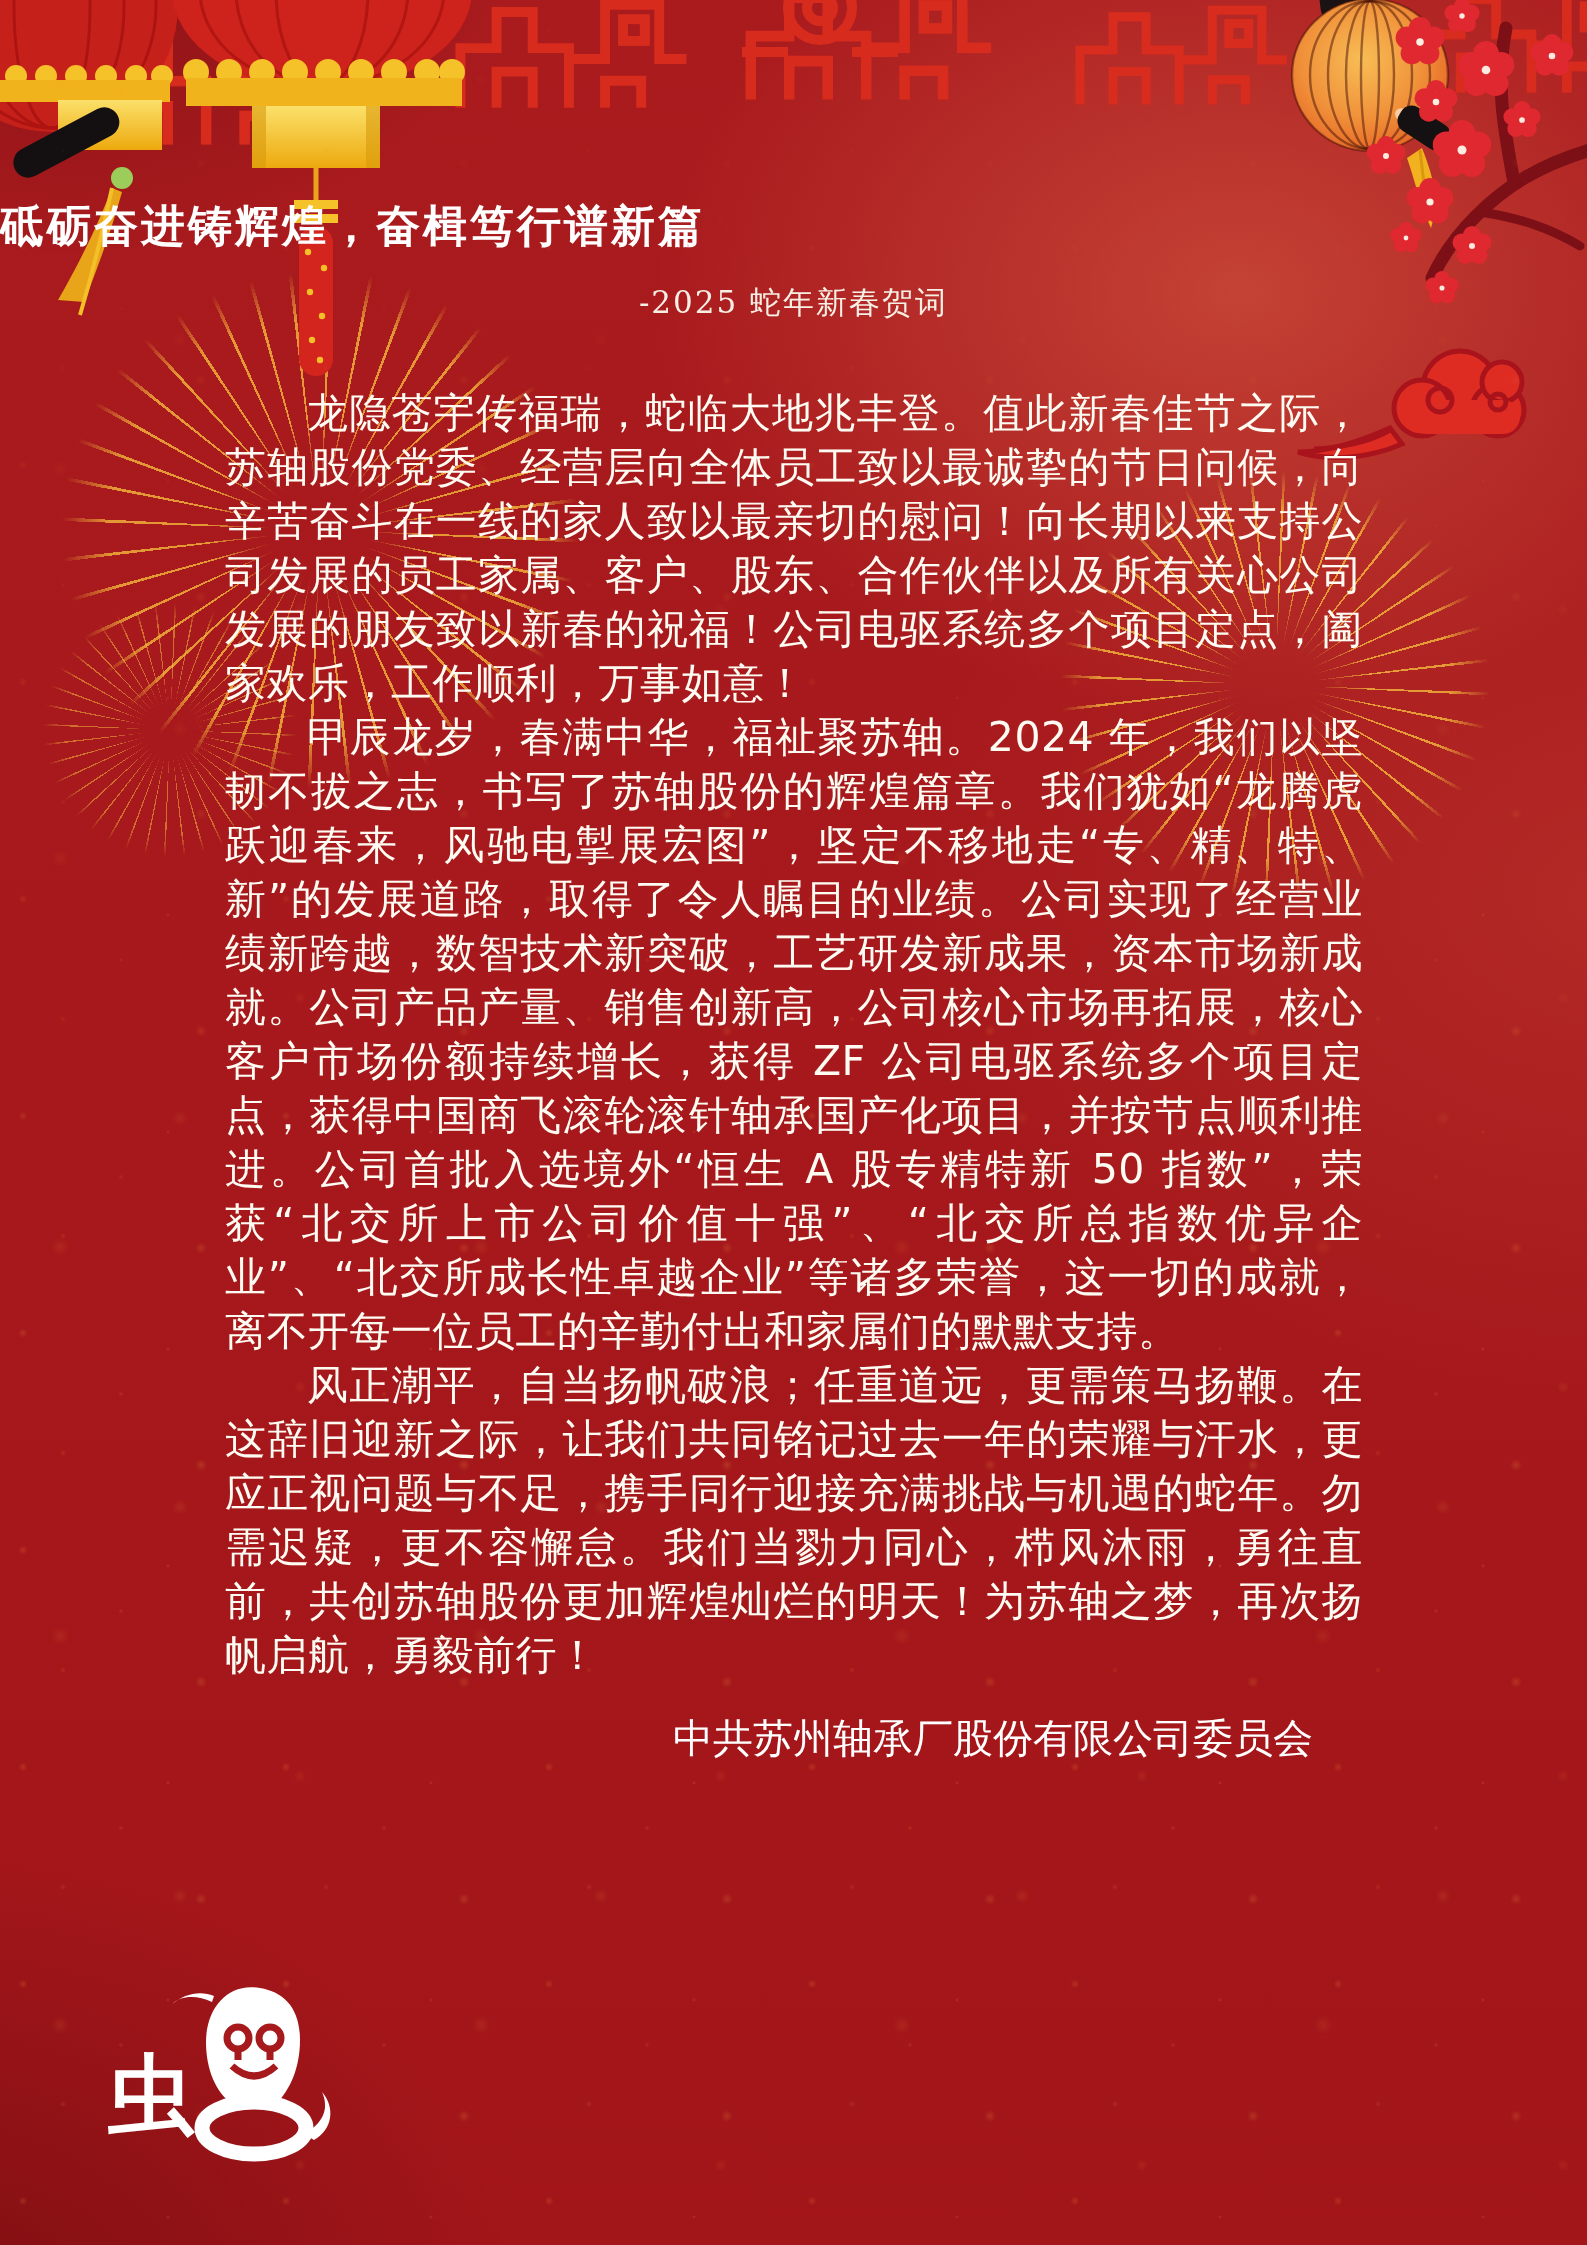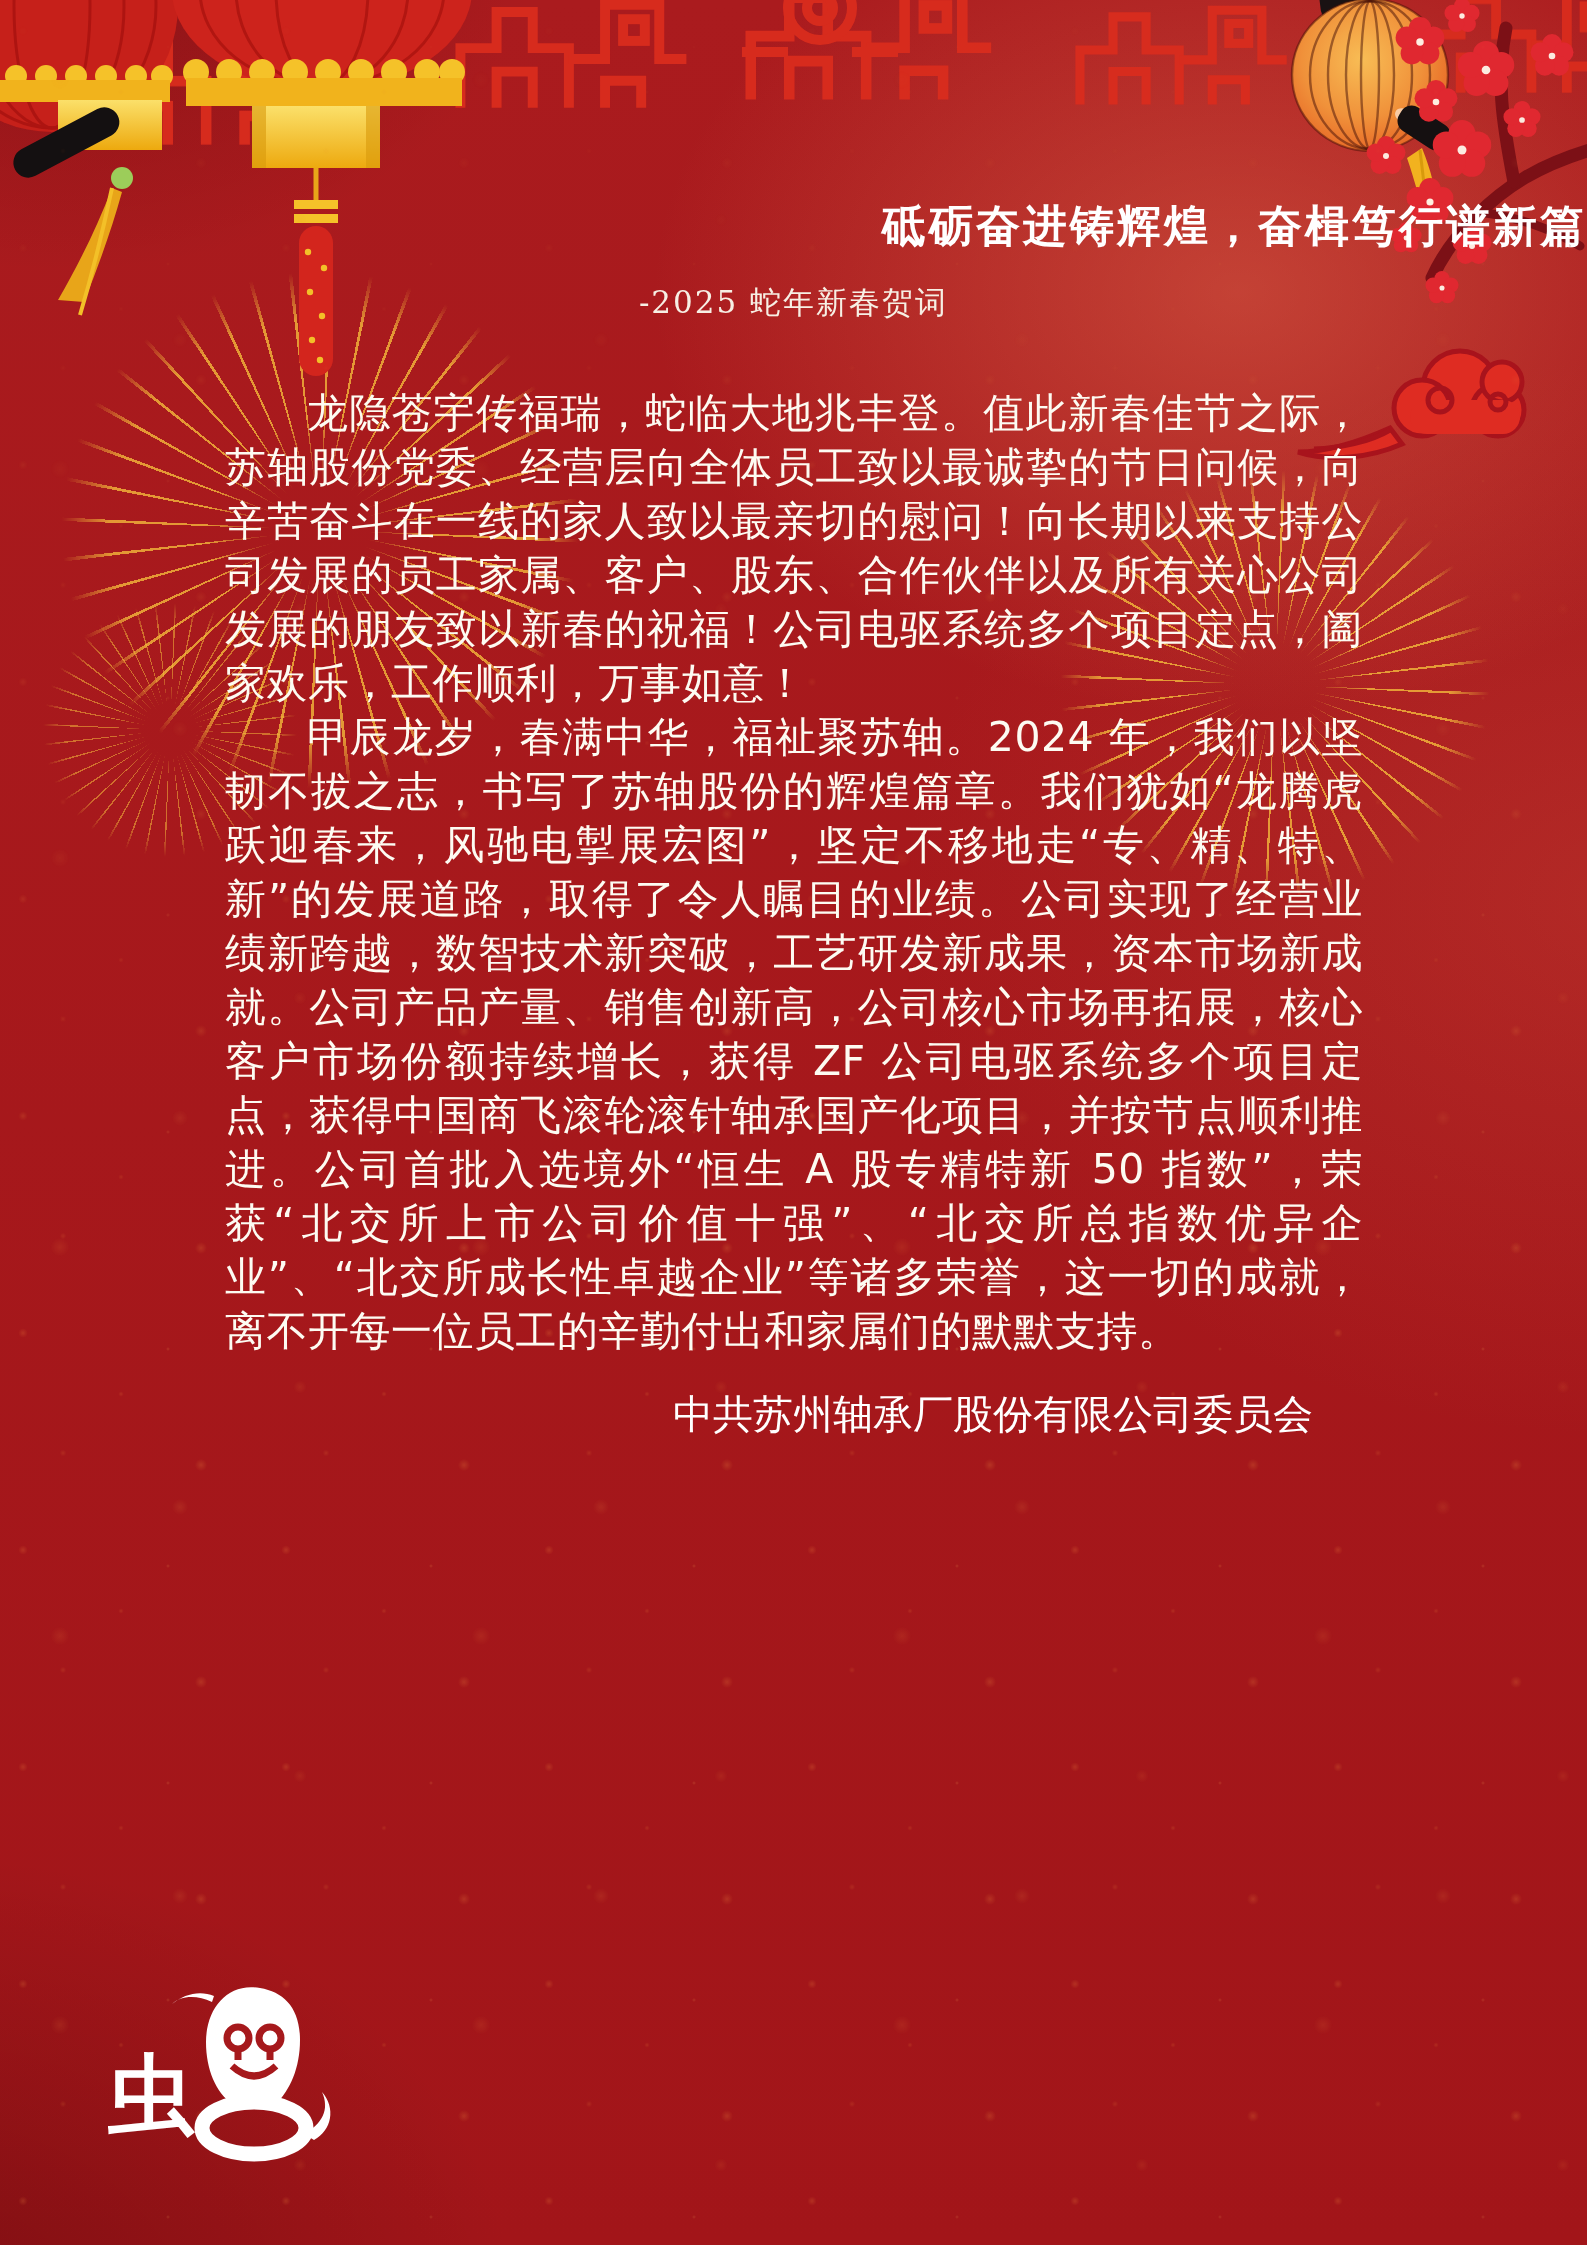--- a/index.html
+++ b/index.html
@@ -43,21 +43,21 @@
     position:absolute;border-radius:50%;pointer-events:none;
     background:repeating-conic-gradient(from 2deg, rgba(247,193,61,.95) 0deg 0.8deg, rgba(247,193,61,0) 0.8deg 9deg);
     -webkit-mask:radial-gradient(circle, transparent 0 13%, #000 30%, #000 56%, transparent 69%);
     mask:radial-gradient(circle, transparent 0 13%, #000 30%, #000 56%, transparent 69%);
     opacity:.8;
   }
   .burst.small{opacity:.55;}
   
   .content{position:absolute;inset:0;color:#fdfbf2;}
   .title{
-    margin:197px 0 0 0;text-align:right;
+    margin:197px 0 0 0;text-align:left;
     font-size:44px;font-weight:bold;letter-spacing:3px;color:#ffffff;
   }
   .subtitle{
     margin:26px 0 9px 0;text-align:center;
     font-family:"DejaVu Serif",serif;
     font-size:31px;letter-spacing:2px;color:#f7efe4;
   }
   .body-text{
     margin:62px 224px 0 225px;
     font-size:41px;line-height:54px;
@@ -268,19 +268,20 @@
       <path d="M196,162 C214,152 222,138 214,120 C228,136 224,158 206,168" fill="#ffffff"></path>
     </g>
   </svg>
 
   <div class="content">
     <h1 class="title">砥砺奋进铸辉煌，奋楫笃行谱新篇</h1>
     <div class="subtitle">-2025 蛇年新春贺词</div>
     <div class="body-text">
       <p>龙隐苍宇传福瑞，蛇临大地兆丰登。值此新春佳节之际，苏轴股份党委、经营层向全体员工致以最诚挚的节日问候，向辛苦奋斗在一线的家人致以最亲切的慰问！向长期以来支持公司发展的员工家属、客户、股东、合作伙伴以及所有关心公司发展的朋友致以新春的祝福！公司电驱系统多个项目定点，阖家欢乐，工作顺利，万事如意！</p>
       <p>甲辰龙岁，春满中华，福祉聚苏轴。2024 年，我们以坚韧不拔之志，书写了苏轴股份的辉煌篇章。我们犹如“龙腾虎跃迎春来，风驰电掣展宏图”，坚定不移地走“专、精、特、新”的发展道路，取得了令人瞩目的业绩。公司实现了经营业绩新跨越，数智技术新突破，工艺研发新成果，资本市场新成就。公司产品产量、销售创新高，公司核心市场再拓展，核心客户市场份额持续增长，获得 ZF 公司电驱系统多个项目定点，获得中国商飞滚轮滚针轴承国产化项目，并按节点顺利推进。公司首批入选境外“恒生 A 股专精特新 50 指数”，荣获“北交所上市公司价值十强”、“北交所总指数优异企业”、“北交所成长性卓越企业”等诸多荣誉，这一切的成就，离不开每一位员工的辛勤付出和家属们的默默支持。</p>
+      <p>风正潮平，自当扬帆破浪；任重道远，更需策马扬鞭。在这辞旧迎新之际，让我们共同铭记过去一年的荣耀与汗水，更应正视问题与不足，携手同行迎接充满挑战与机遇的蛇年。勿需迟疑，更不容懈怠。我们当勠力同心，栉风沐雨，勇往直前，共创苏轴股份更加辉煌灿烂的明天！为苏轴之梦，再次扬帆启航，勇毅前行！</p>
     </div>
     <div class="signature">
       <div>中共苏州轴承厂股份有限公司委员会</div>
     </div>
   </div>
 
 </div>
 
 </body></html>

